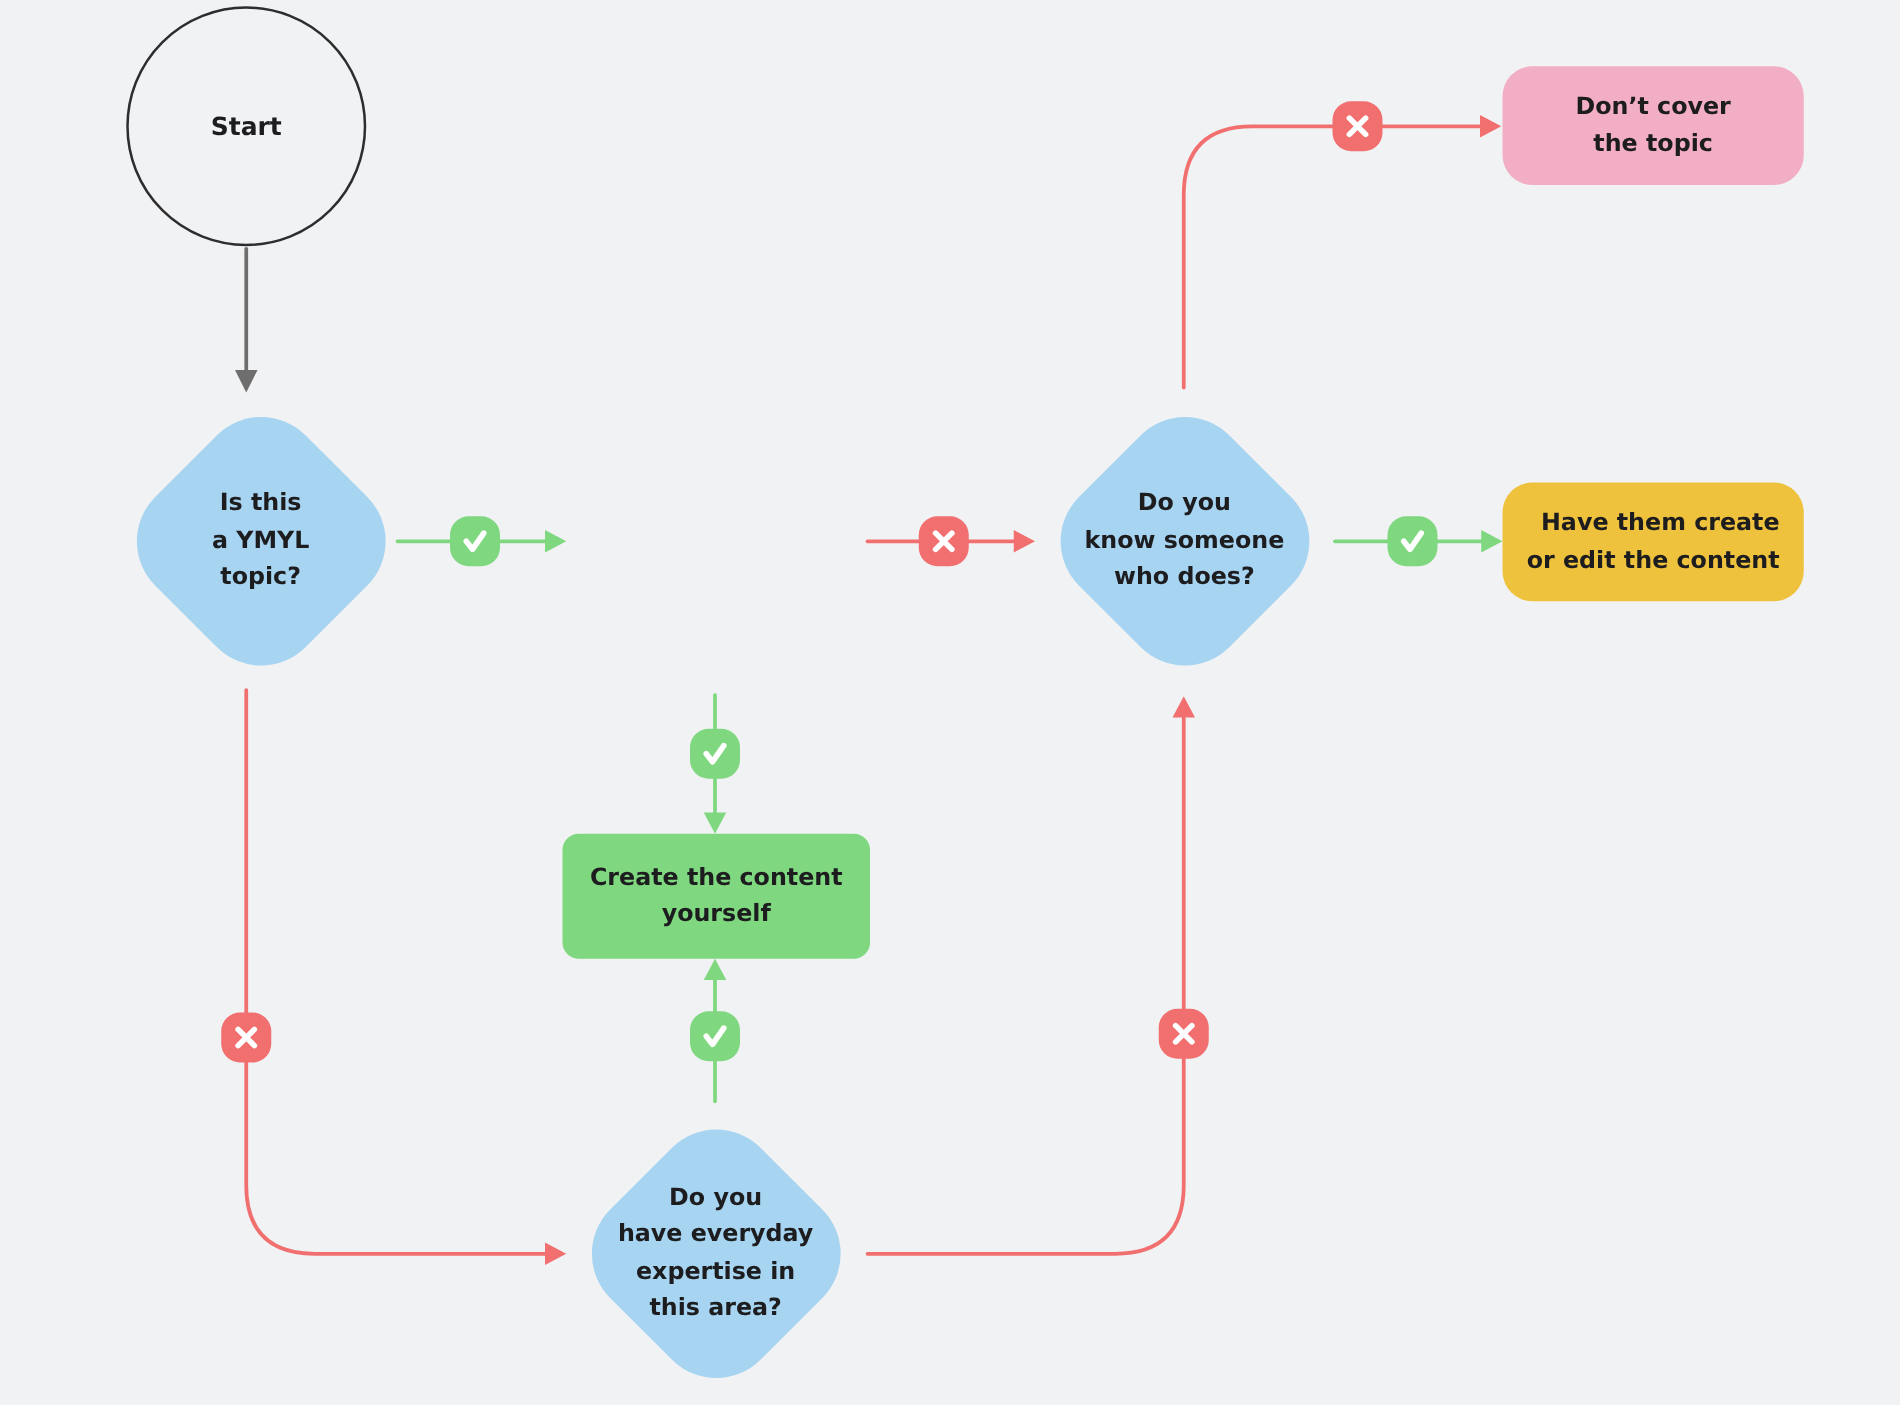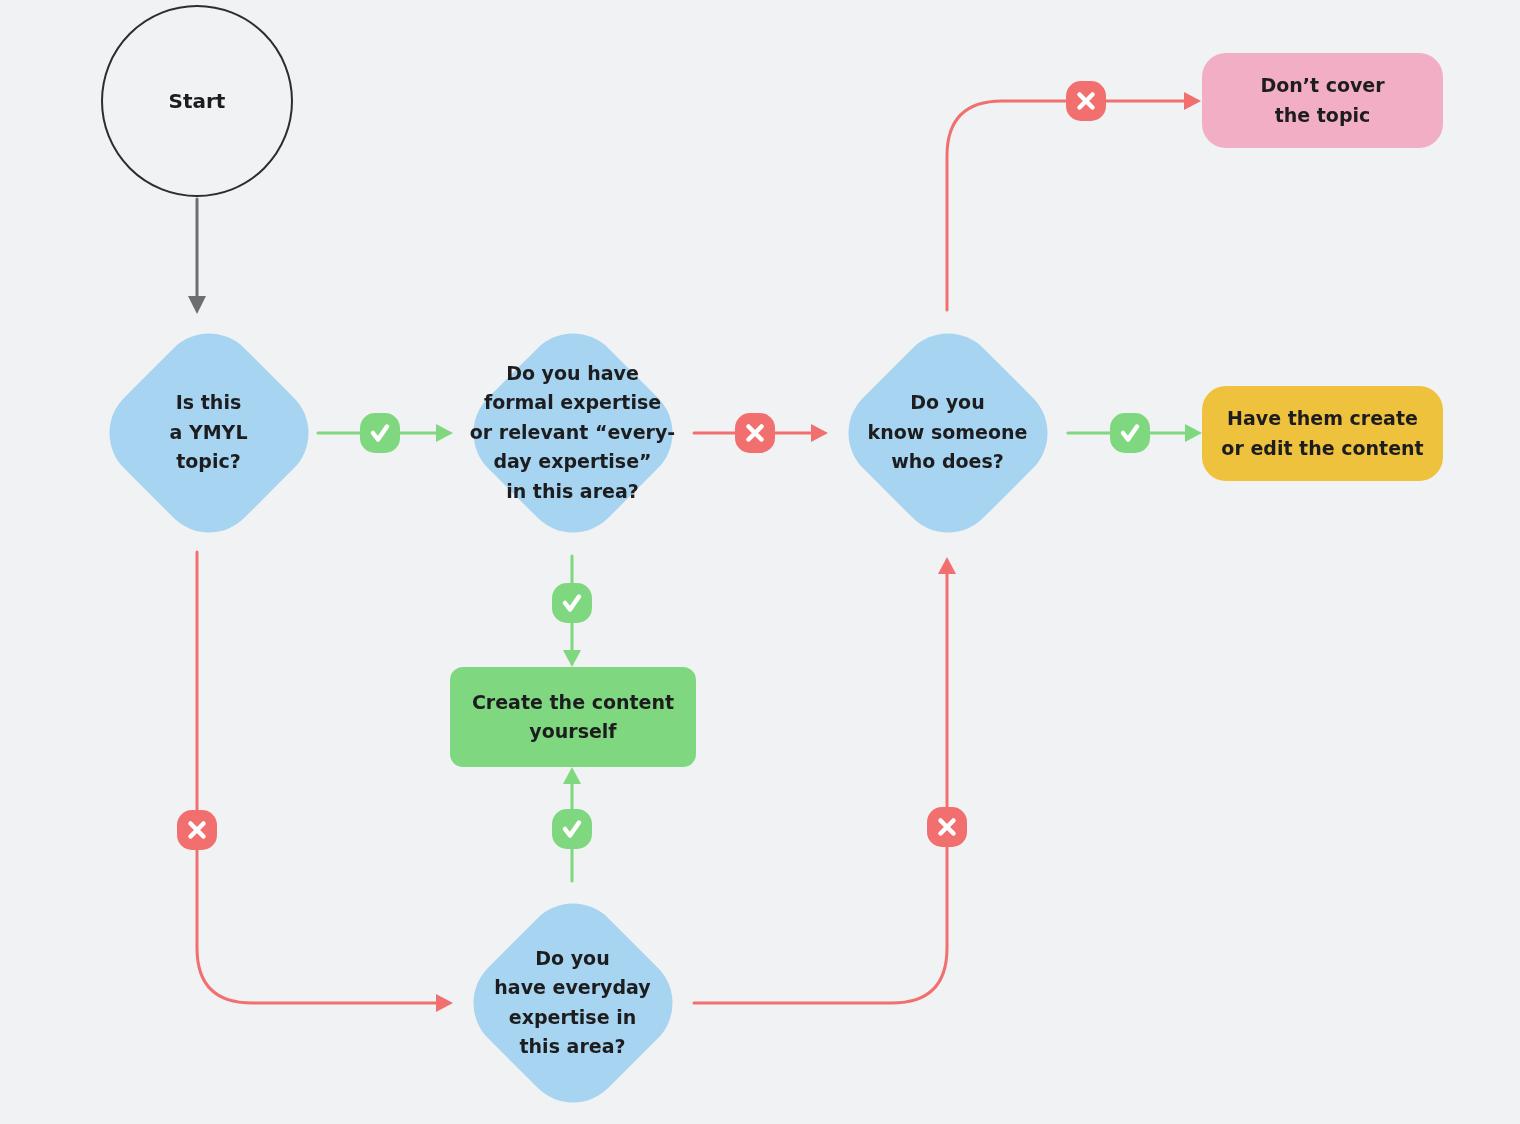--- a/index.html
+++ b/index.html
@@ -71,21 +71,21 @@
   .d2 { left: 452px; top: 312px; }
   .d3 { left: 827px; top: 312px; }
   .d4 { left: 452px; top: 882px; }
 
   .box {
     border-radius: 24px;
     padding: 12px 12px;
     box-sizing: border-box;
   }
   .box-pink   { left: 1202px; top: 53px;  width: 241px; height: 95px;  background: var(--pink); }
-  .box-yellow { left: 1202px; top: 386px; width: 241px; height: 95px;  background: var(--yellow); }
+  .box-yellow { left: 1202px; top: 386px; width: 241px; height: 95px;  background: var(--yellow); text-align: right; }
   .box-green  { left: 450px;  top: 667px; width: 246px; height: 100px; background: var(--green); border-radius: 13px; }
 
   .badge {
     position: absolute;
     width: 40px; height: 40px;
     border-radius: 15px;
     display: flex;
     align-items: center;
     justify-content: center;
     z-index: 2;
@@ -139,28 +139,20 @@
     <span class="label">Start</span>
   </div>
 
   <div class="node diamond d1">
     <div class="bg"></div>
     <span class="label">Is this
 a YMYL
 topic?</span>
   </div>
 
-  <div class="node diamond d2">
-    <div class="bg"></div>
-    <span class="label">Do you have
-formal expertise
-or relevant “every-
-day expertise”
-in this area?</span>
-  </div>
 
   <div class="node diamond d3">
     <div class="bg"></div>
     <span class="label">Do you
 know someone
 who does?</span>
   </div>
 
   <div class="node diamond d4">
     <div class="bg"></div>

